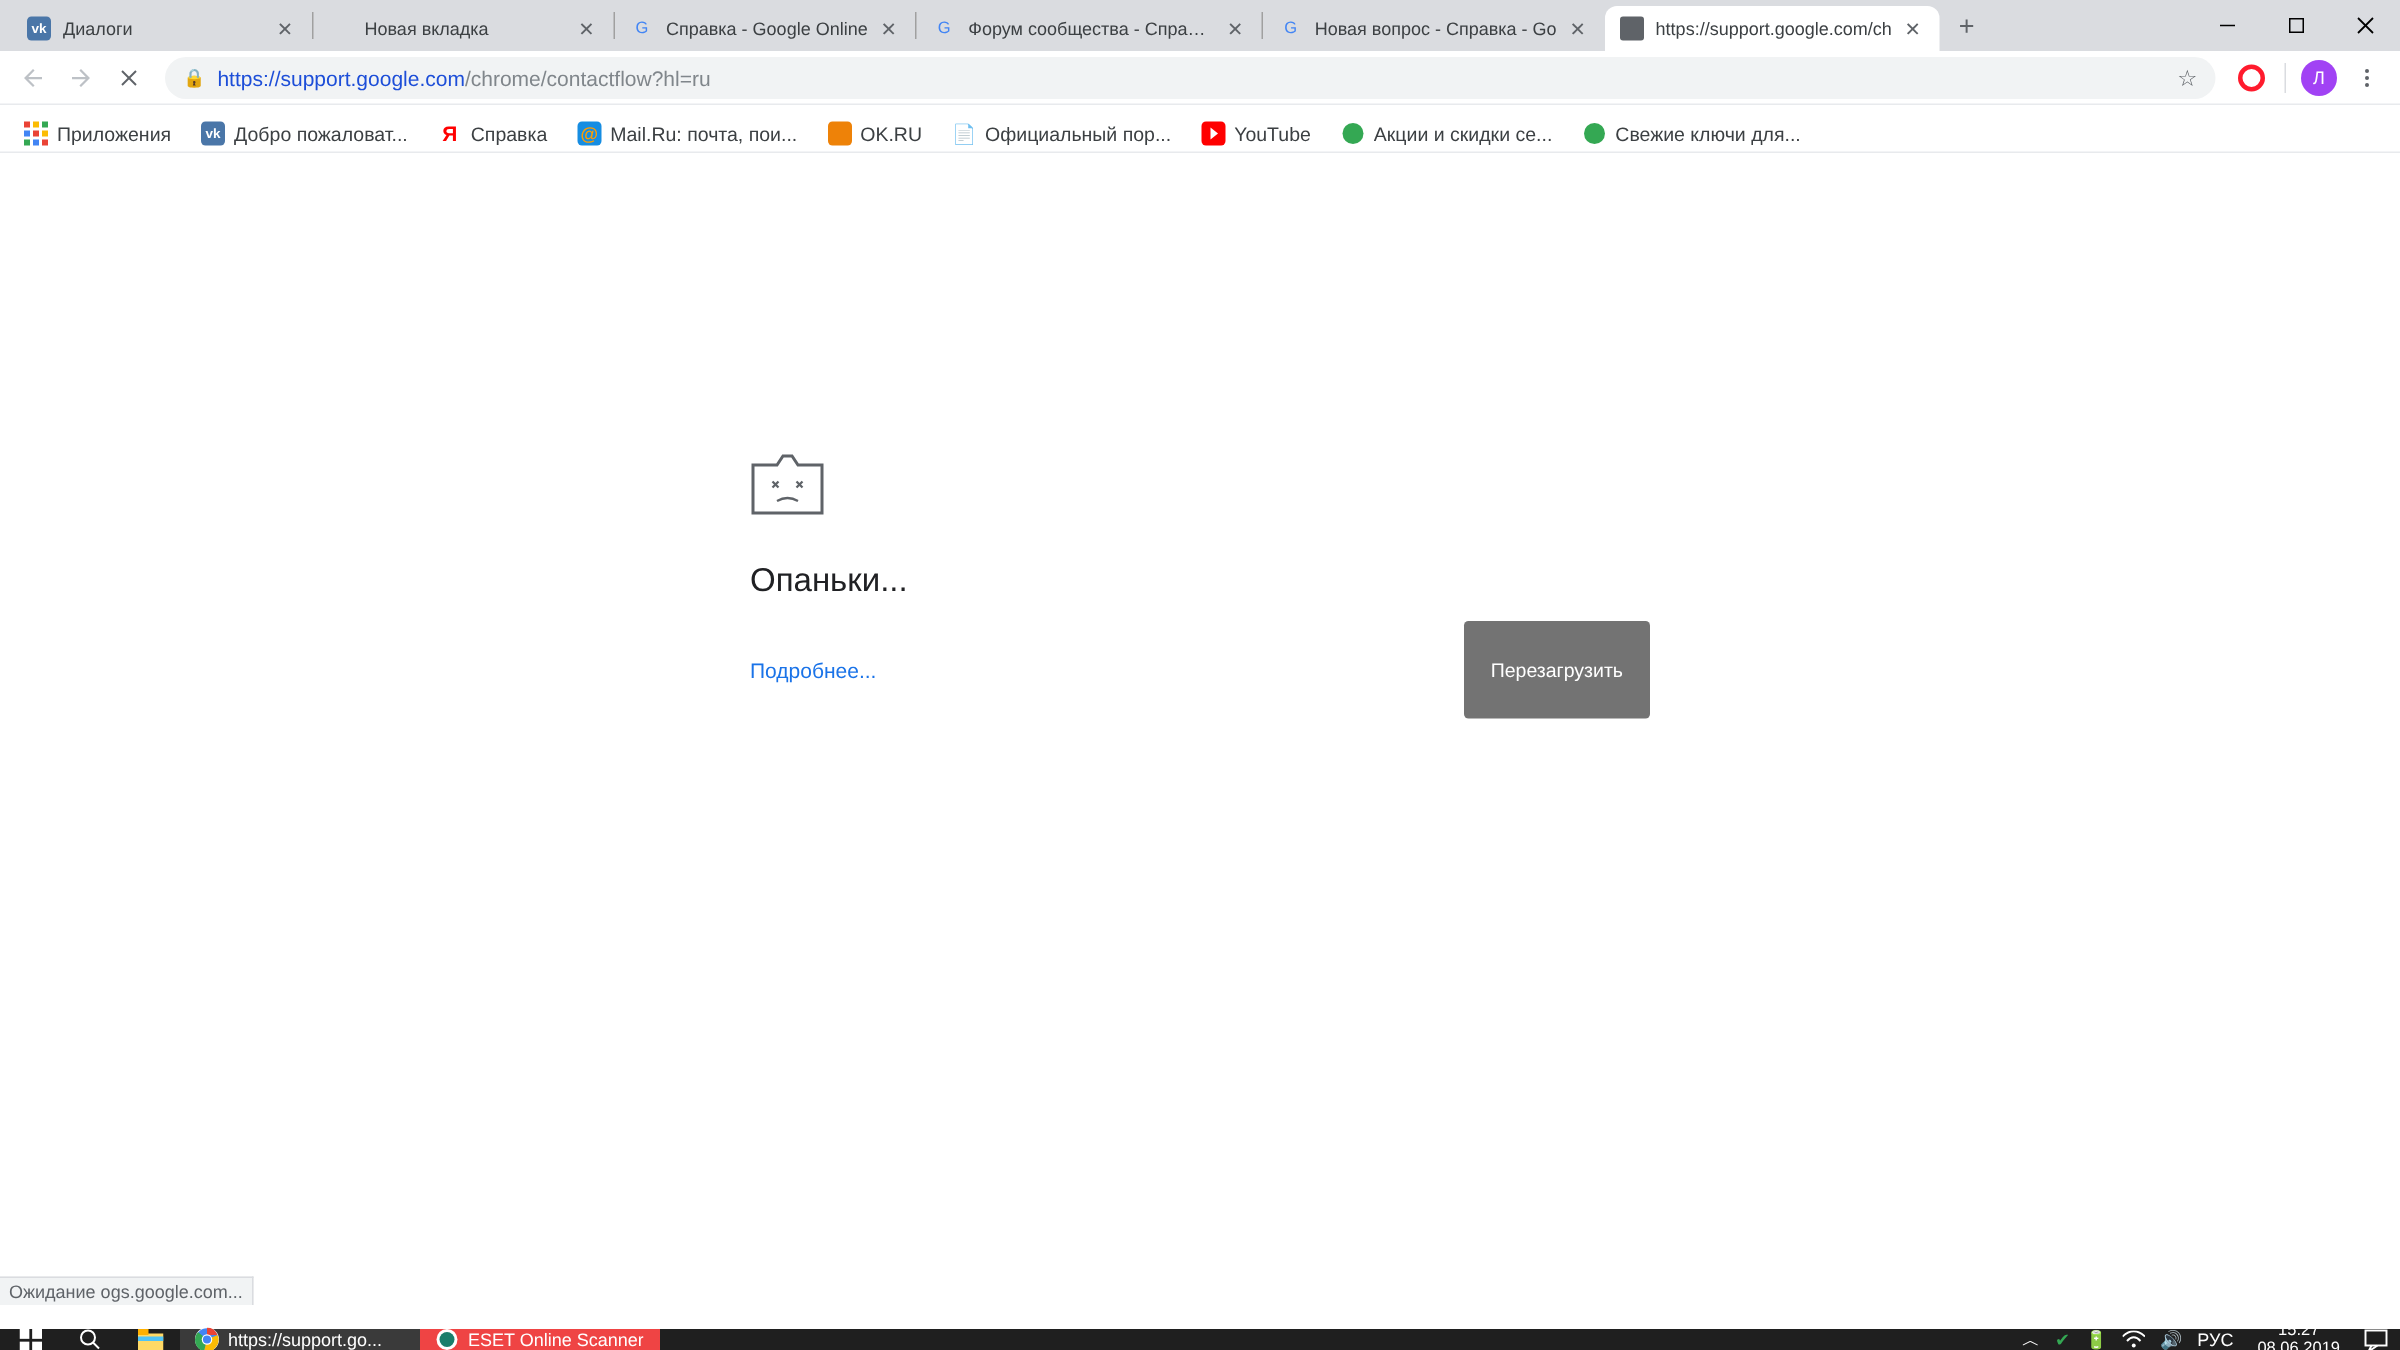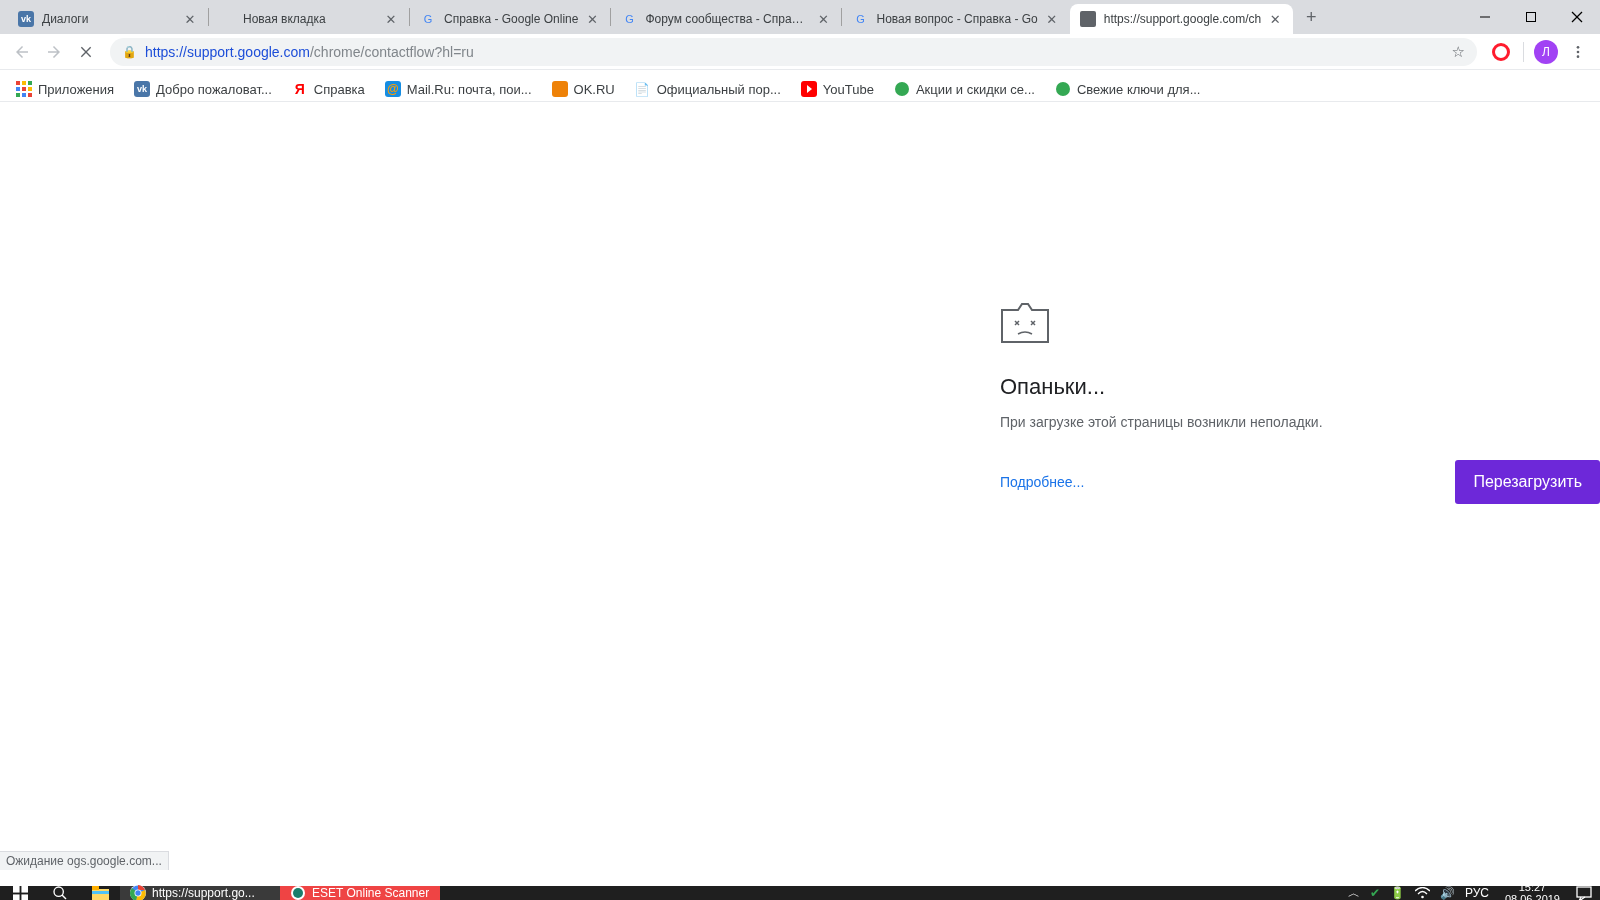--- a/index.html
+++ b/index.html
@@ -31,28 +31,28 @@
 .avatar{width:24px;height:24px;border-radius:50%;background:#a142f4;color:#fff;display:flex;align-items:center;justify-content:center;font-size:12px;font-weight:500;cursor:pointer}
 .tb-sep{width:1px;height:20px;background:#dadce0;margin:0 4px}
 
 
 .bookmarks{height:32px;background:#fff;border-bottom:1px solid #e8eaed;display:flex;align-items:flex-end;padding:0 8px;gap:4px;font-size:13px}
 .bm{display:flex;align-items:center;padding:4px 8px;color:#3c4043;cursor:pointer;border-radius:4px;max-width:200px}
 .bm .bmicon{width:16px;height:16px;margin-right:6px;display:flex;align-items:center;justify-content:center;flex-shrink:0}
 .bm .bmtext{white-space:nowrap;overflow:hidden;text-overflow:ellipsis}
 
 
-.content{position:absolute;top:102px;left:0;right:0;bottom:30px;background:#fff;display:flex;justify-content:flex-end}
+.content{position:absolute;top:102px;left:0;right:0;bottom:30px;background:#fff;display:flex;justify-content:center}
 .error-box{margin-top:200px;width:600px}
 .error-icon{margin-bottom:30px}
 .error-title{font-size:22px;color:#202124;margin-bottom:14px;font-weight:400}
 .error-msg{font-size:14px;color:#5f6368;margin-bottom:30px}
 .error-actions{display:flex;align-items:center;justify-content:space-between}
 .error-link{color:#1a73e8;font-size:14px;cursor:pointer}
-.error-btn{background:#6d28d9;color:#fff;border:none;padding:13px 18px;font-size:16px;border-radius:3px;cursor:pointer}
+.error-btn{background:#737373;color:#fff;border:none;padding:25px 18px;font-size:13px;border-radius:3px;cursor:pointer}
 
 
 .statusbar{position:absolute;bottom:30px;left:0;background:#f1f3f4;border:1px solid #dadce0;padding:2px 6px;font-size:12px;color:#5f6368;border-bottom:none;border-left:none}
 
 
 .taskbar{position:absolute;bottom:0;left:0;right:0;height:14px;background:#1f1f1f;display:flex;align-items:stretch;color:#fff;font-size:12px}
 .taskbar .tbtn{width:40px;display:flex;align-items:center;justify-content:center;cursor:pointer}
 .taskbar .task{display:flex;align-items:center;padding:0 10px;min-width:160px;max-width:170px;cursor:pointer;gap:6px}
 .taskbar .task.active{background:#3a3a3a}
 .taskbar .task .ticon{width:16px;height:16px;display:flex;align-items:center;justify-content:center}
@@ -266,21 +266,20 @@
       <svg width="50" height="42" viewBox="0 0 50 42">
         <path d="M2 8 h16 l4 -6 h6 l4 6 h16 v32 h-46 z" fill="none" stroke="#5f6368" stroke-width="2"></path>
         <line x1="15" y1="19" x2="19" y2="23" stroke="#5f6368" stroke-width="1.5"></line>
           <line x1="19" y1="19" x2="15" y2="23" stroke="#5f6368" stroke-width="1.5"></line>
         <line x1="31" y1="19" x2="35" y2="23" stroke="#5f6368" stroke-width="1.5"></line>
           <line x1="35" y1="19" x2="31" y2="23" stroke="#5f6368" stroke-width="1.5"></line>
         <path d="M18 32 q7 -4 14 0" fill="none" stroke="#5f6368" stroke-width="1.5"></path>
       </svg>
     </div>
     <div class="error-title">Опаньки...</div>
-    <div class="error-msg">При загрузке этой страницы возникли неполадки.</div>
     <div class="error-actions">
       <span class="error-link">Подробнее...</span>
       <button class="error-btn">Перезагрузить</button>
     </div>
   </div>
 </div>
 
 <div class="statusbar">Ожидание ogs.google.com...</div>
 
 <div class="taskbar">

